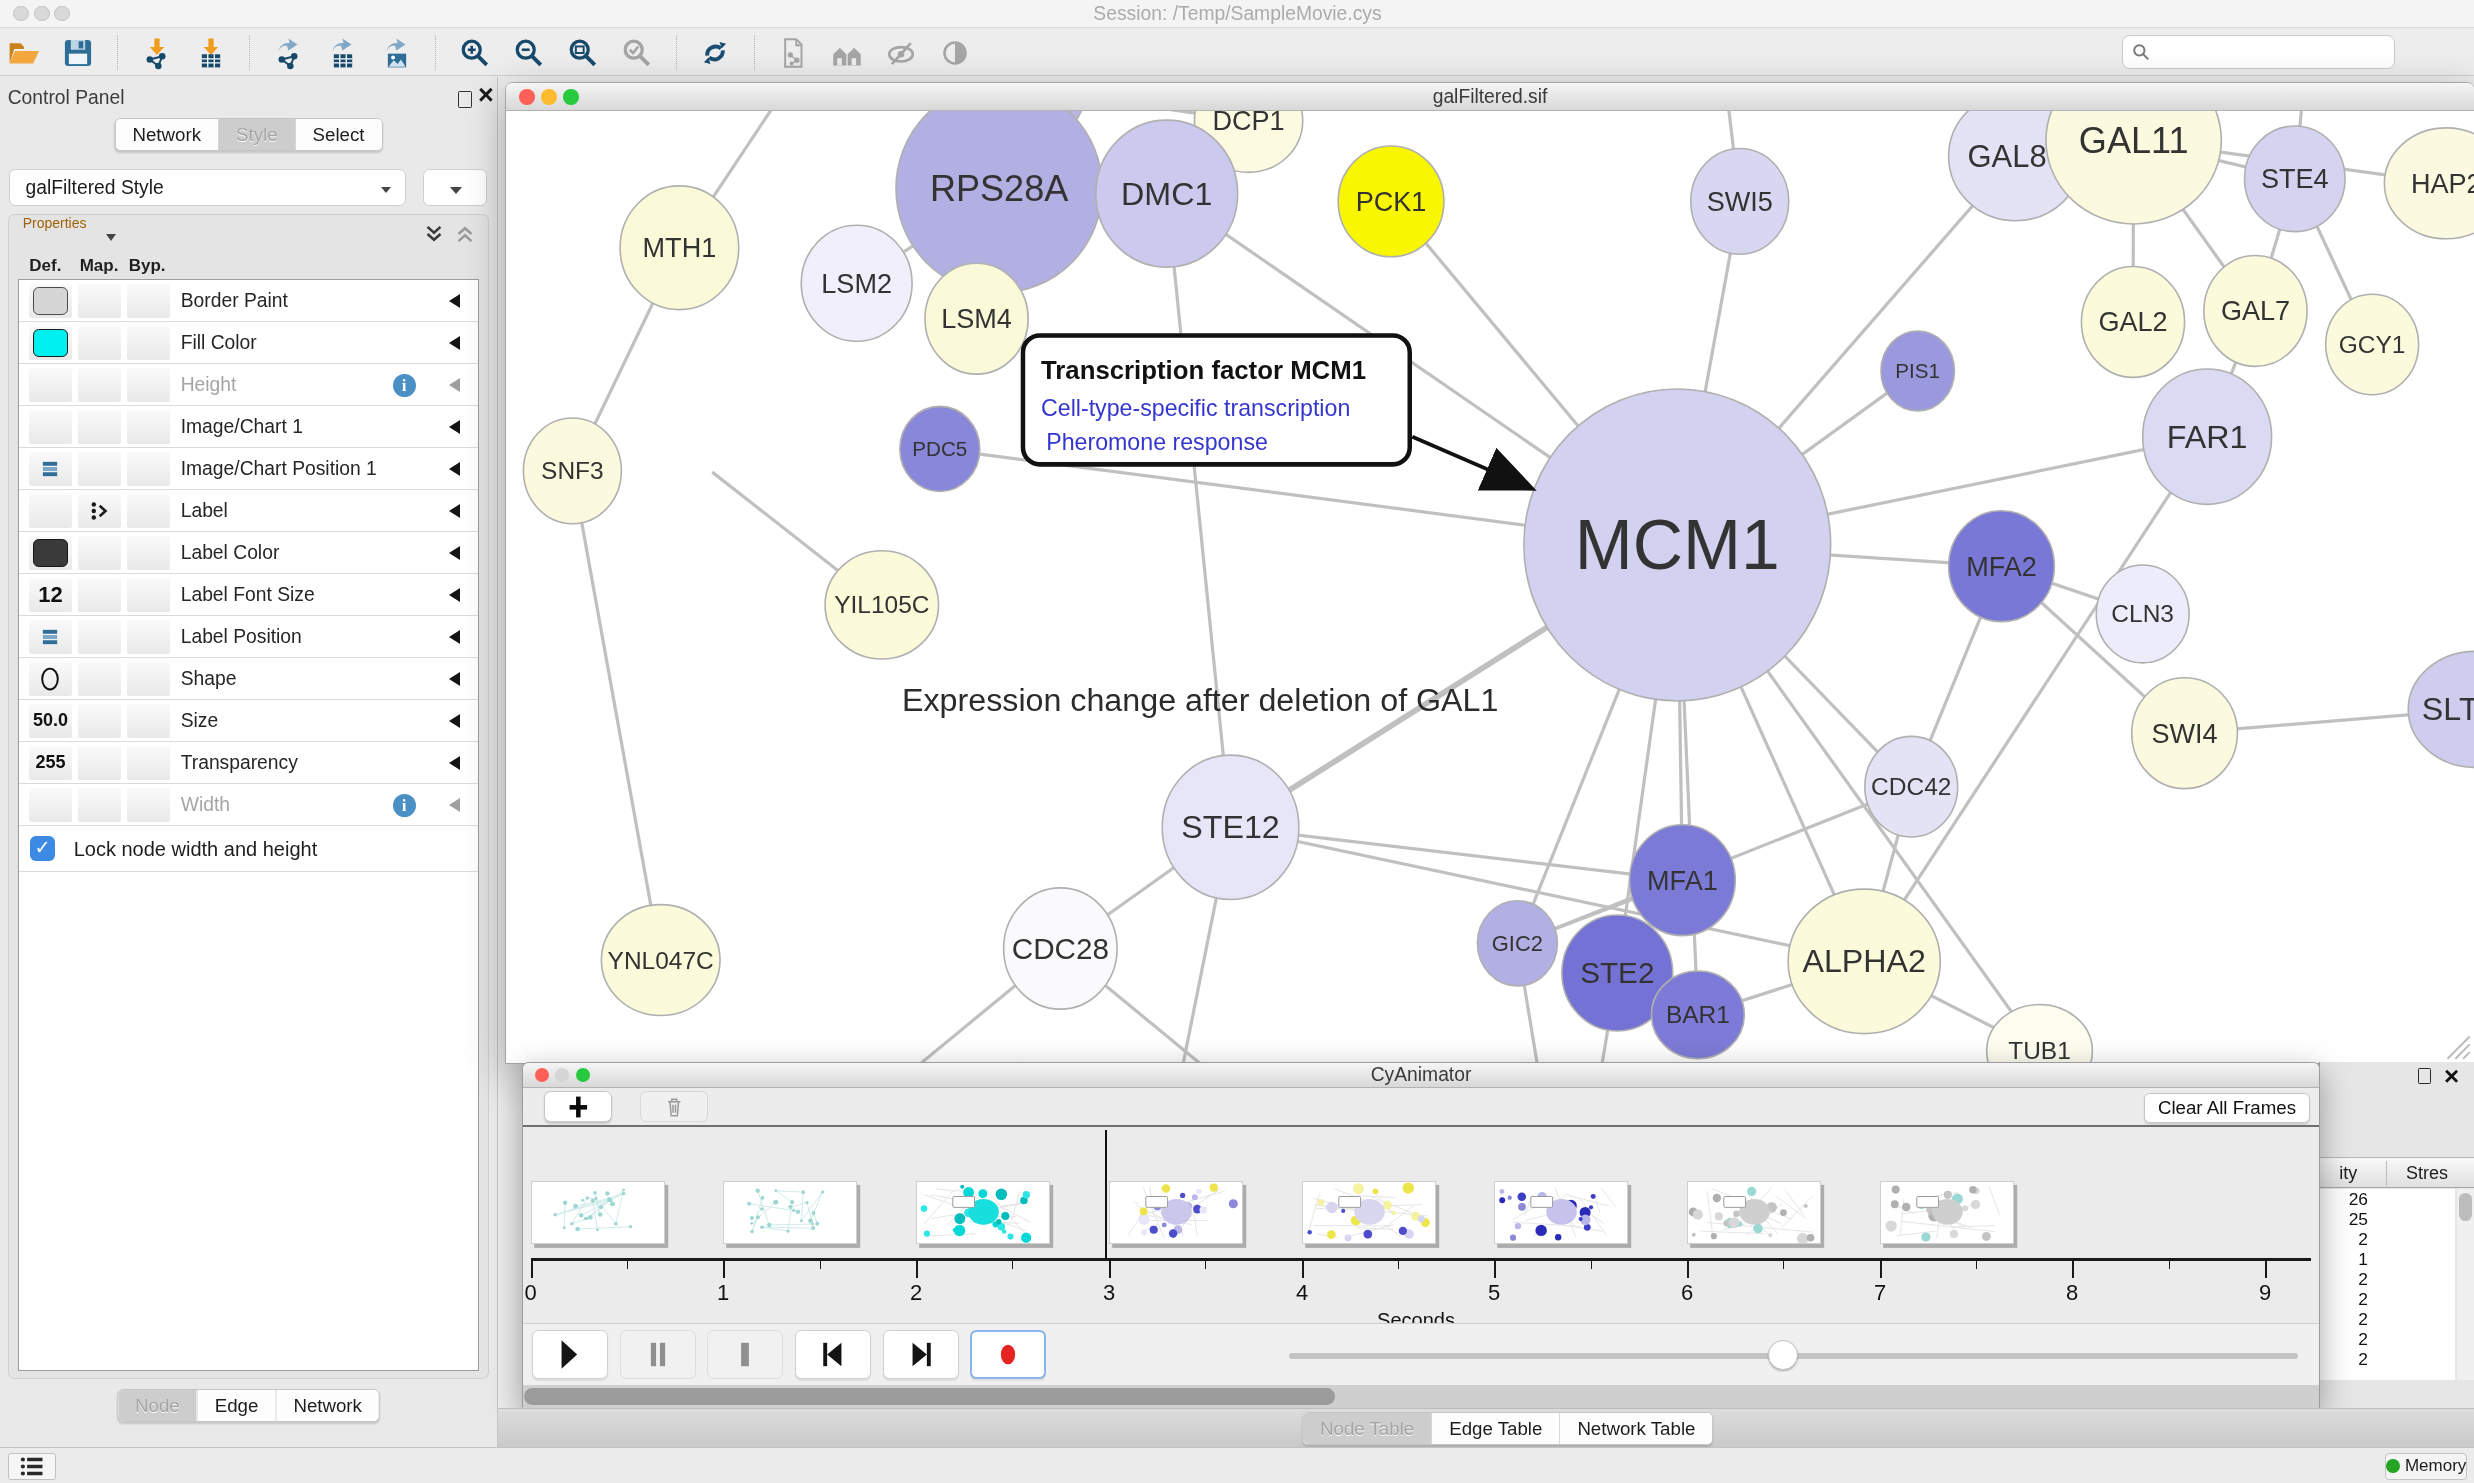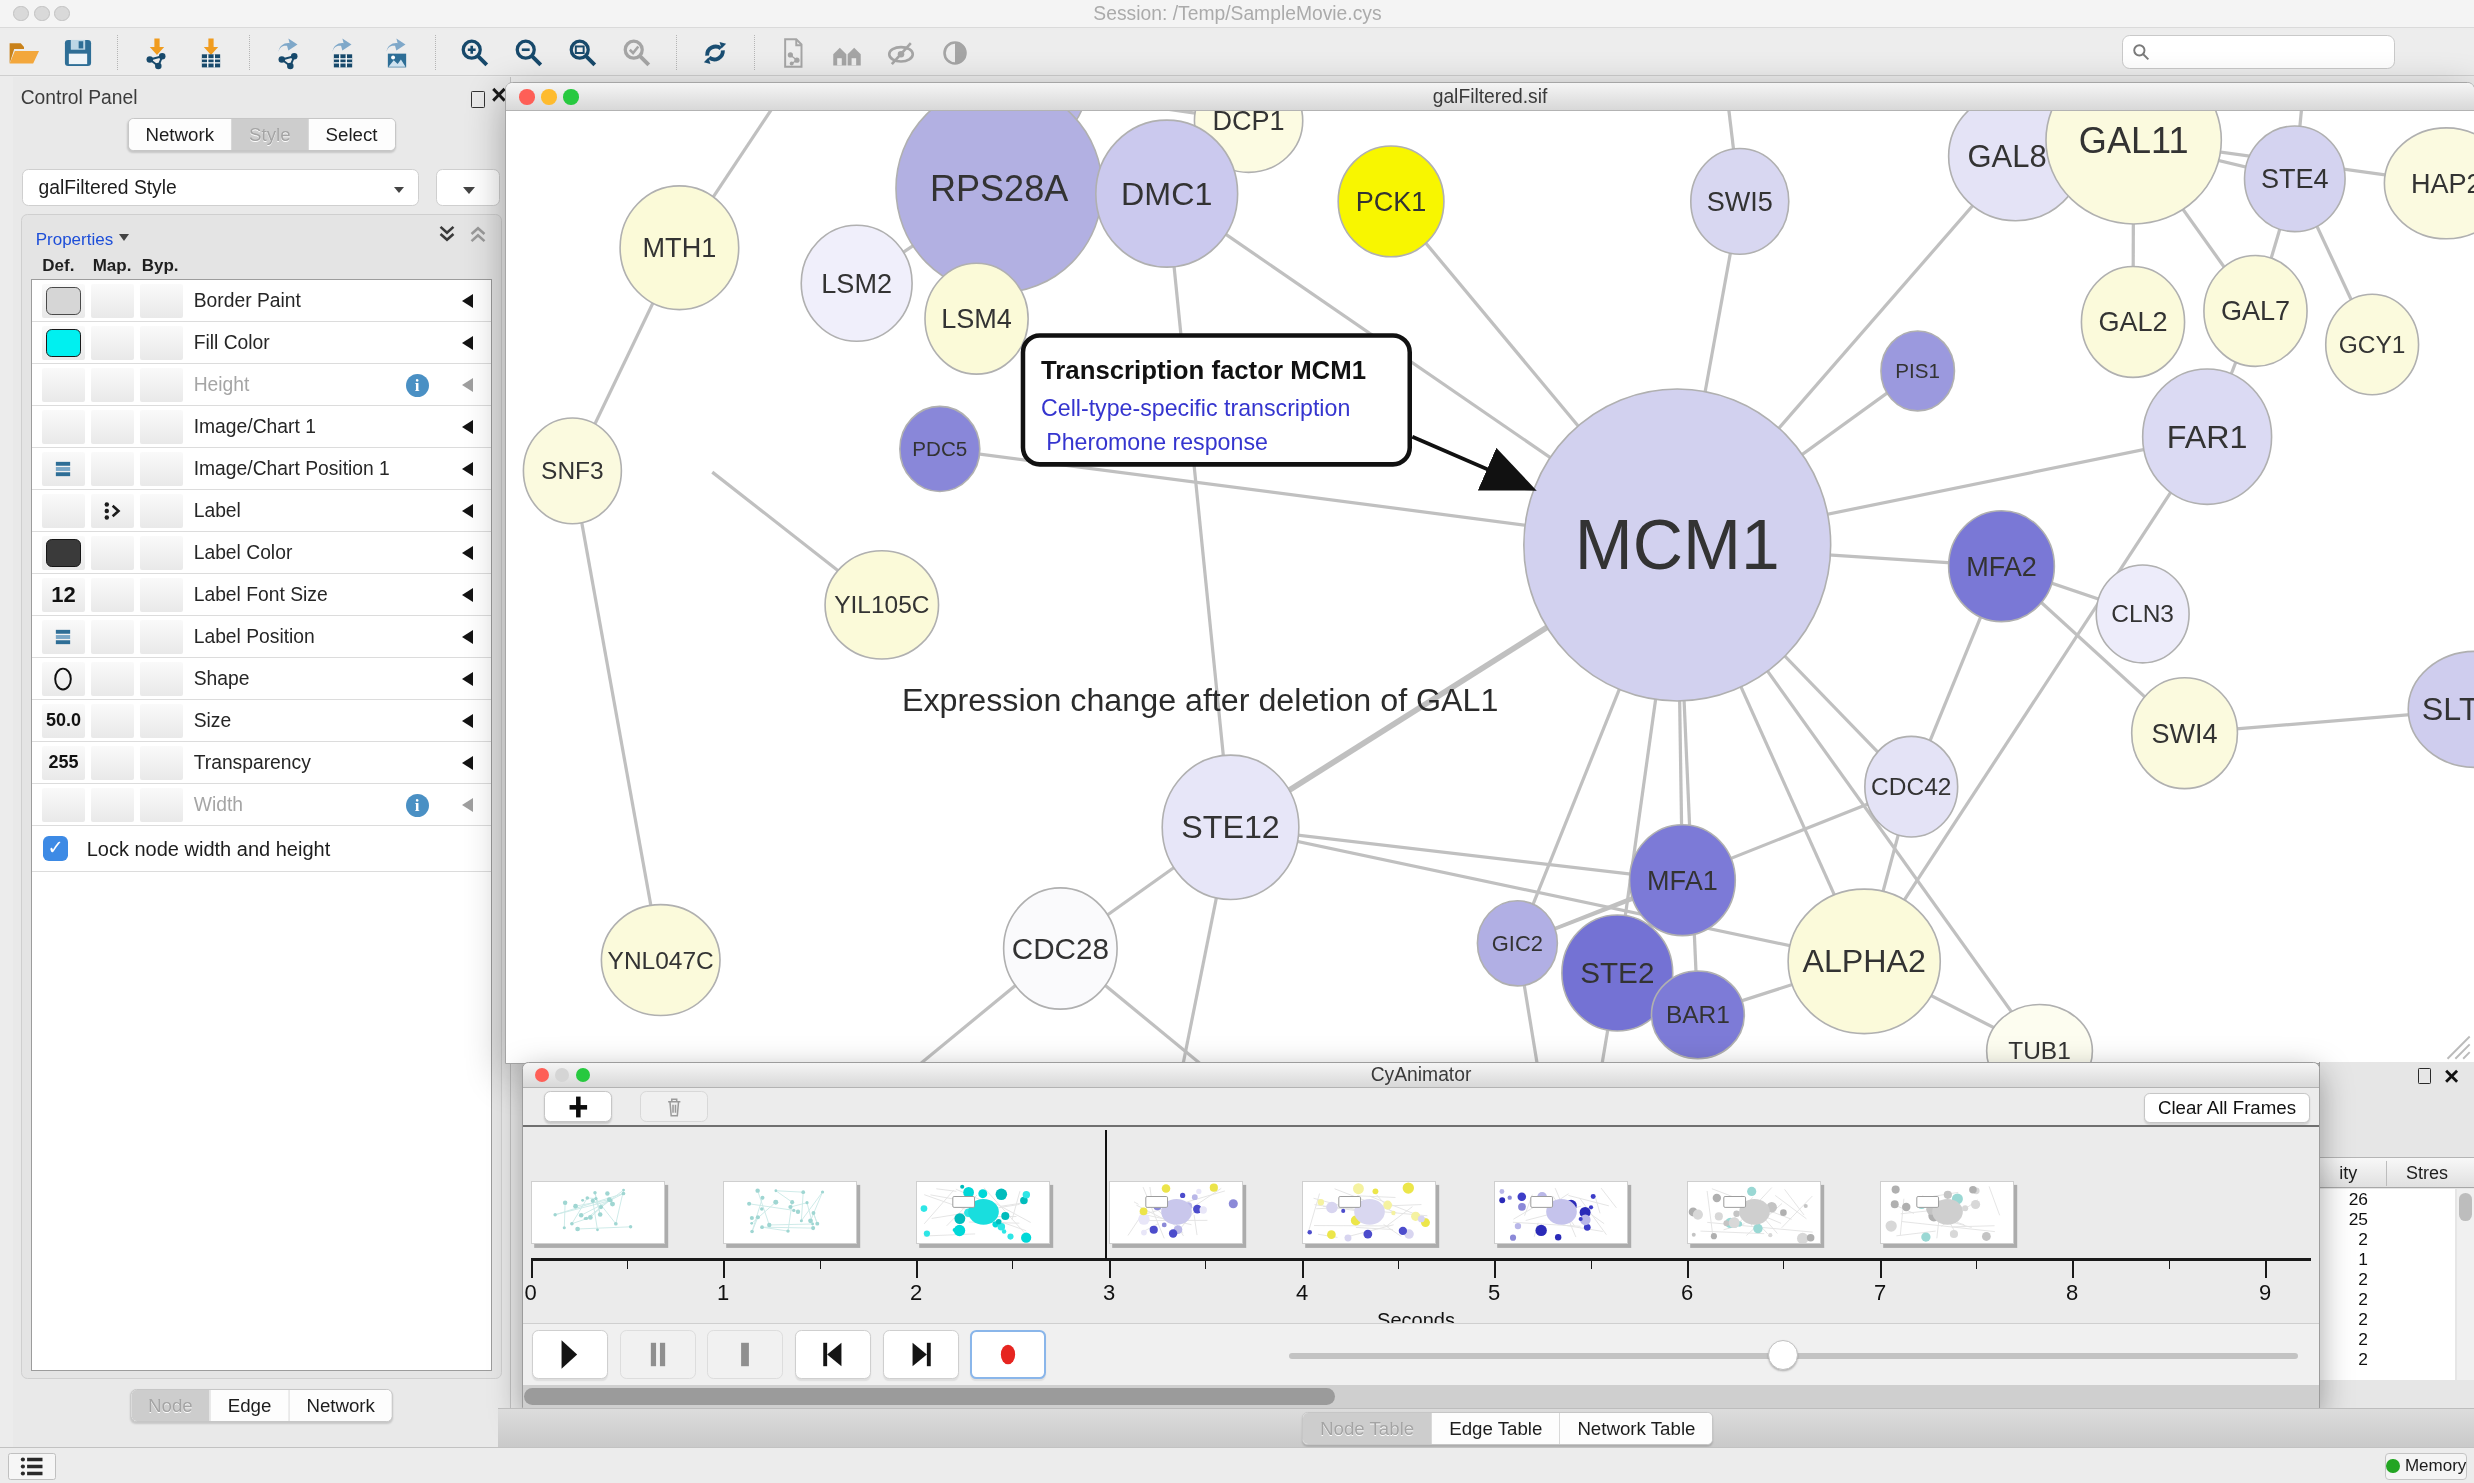--- a/index.html
+++ b/index.html
@@ -15,36 +15,36 @@
   .toolbar{position:absolute;left:0;top:30px;width:2475px;height:46px;background:#ededed;border-bottom:1.3px solid #cfcfcf;}
   .tb-items{position:absolute;left:6.4px;top:0;height:45px;display:flex;align-items:center;gap:18px;}
   .tb-btn{width:36px;height:36px;display:flex;align-items:center;justify-content:center;}
   .tb-btn svg{width:34px;height:34px;}
   .tb-sep{width:0;height:35px;border-left:1.9px dotted #b5b5b5;margin:0 2.6px;}
   .search-box{position:absolute;right:80px;top:5.2px;width:273px;height:34px;background:#fff;border:1.3px solid #c9c9c9;border-radius:7.7px;display:flex;align-items:center;padding:0 7.7px;}
   .search-box svg{width:20.6px;height:20.6px;flex:0 0 auto;}
   .search-box input{border:none;outline:none;flex:1;font-size:18px;margin-left:6.4px;font-family:"Liberation Sans",sans-serif;background:transparent;}
 
   
-  .control-panel{position:absolute;left:0;top:77px;width:498px;height:1370px;background:#e9e9e9;border-right:1.3px solid #c5c5c5;margin-left:13px;}
+  .control-panel{position:absolute;left:0;top:77px;width:498px;height:1370px;background:#e9e9e9;border-right:1.3px solid #c5c5c5;}
   .cp-title{position:absolute;left:7.7px;top:10.3px;font-size:19.3px;color:#3c3c3c;}
   .cp-float{position:absolute;left:458px;top:14px;width:14px;height:17px;border:1.9px solid #333;border-radius:1.3px;}
   .cp-close{position:absolute;left:478px;top:5.2px;font-size:27px;font-weight:bold;color:#1a1a1a;line-height:27px;}
   .seg{display:flex;border:0.6px solid #c6c6c6;border-radius:5.8px;overflow:hidden;box-shadow:0 1.3px 1.9px rgba(0,0,0,.15);background:#fff;}
   .seg .tab{padding:4.5px 17px;font-size:18.7px;background:#fdfdfd;color:#1d1d1d;border-left:0.6px solid #d9d9d9;white-space:nowrap;}
   .seg .tab:first-child{border-left:none;}
   .seg .tab.pressed{background:#cdcdcd;color:#a4a4a4;text-shadow:0 0.6px 0.6px #fff;}
   .cp-tabs{position:absolute;top:41px;left:50%;transform:translateX(-50%);}
   .style-select{position:absolute;left:9px;top:92px;width:397px;height:37px;background:#fff;border:1.3px solid #cfcfcf;border-radius:6.4px;font-size:19.3px;line-height:35px;padding-left:15.5px;color:#1c1c1c;}
   .style-select .caret,.style-menu .caret{position:absolute;right:14px;top:17px;width:0;height:0;border-left:6.4px solid transparent;border-right:6.4px solid transparent;border-top:7.7px solid #444;}
   .style-menu{position:absolute;left:423px;top:92px;width:64px;height:37px;background:#fff;border:1.3px solid #cfcfcf;border-radius:6.4px;}
   .style-menu .caret{right:24.5px;}
   .props-card{position:absolute;left:7.7px;top:137px;width:481px;height:1165px;background:#e4e4e4;border:0.6px solid #cfcfcf;border-radius:6.4px;}
   .props-header{position:absolute;left:0;top:0;width:100%;height:36px;}
-  .props-header .ph-label{position:absolute;left:14px;top:15px;font-size:17px;color:#1d4ed8;}
+  .props-header .ph-label{position:absolute;left:14px;top:0;font-size:14px;color:#a16207;}
   .ph-caret{position:absolute;left:97px;top:19.3px;width:0;height:0;border-left:5.8px solid transparent;border-right:5.8px solid transparent;border-top:7px solid #444;}
   .ph-chevrons{position:absolute;right:11.6px;top:7.7px;display:flex;gap:9px;}
   .ph-chevrons svg{width:22px;height:22px;}
   .props-colhead{position:absolute;left:0;top:37px;width:100%;height:27px;font-size:17px;font-weight:bold;color:#1f1f1f;}
   .pcol{position:absolute;top:3.9px;}
   .props-table{position:absolute;left:9px;top:64px;width:461px;height:1092px;background:#fff;border:1.3px solid #9c9c9c;overflow:hidden;}
   .prow{position:relative;height:42px;border-bottom:0.6px solid #dcdcdc;background:#fff;}
   .pcell{position:absolute;top:3.9px;width:43px;height:34px;background:linear-gradient(#fafafa,#e9e9e9);border-radius:1.9px;display:flex;align-items:center;justify-content:center;}
   .pcell.c1{left:10.3px;} .pcell.c2{left:59px;} .pcell.c3{left:108px;}
   .pval{font-size:22px;font-weight:bold;color:#111;}

